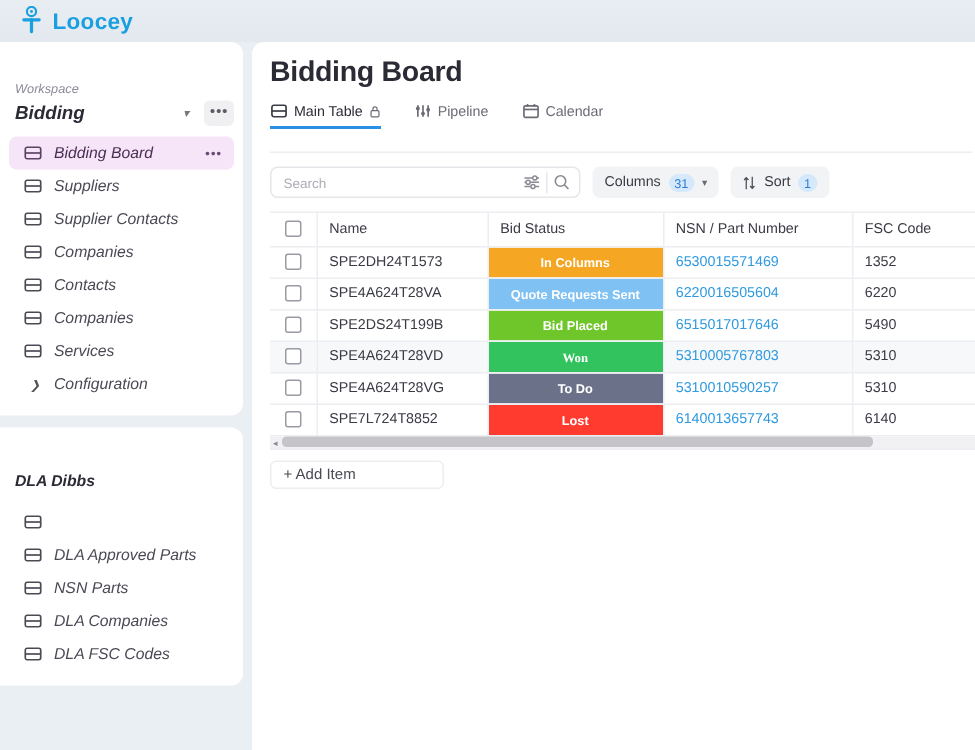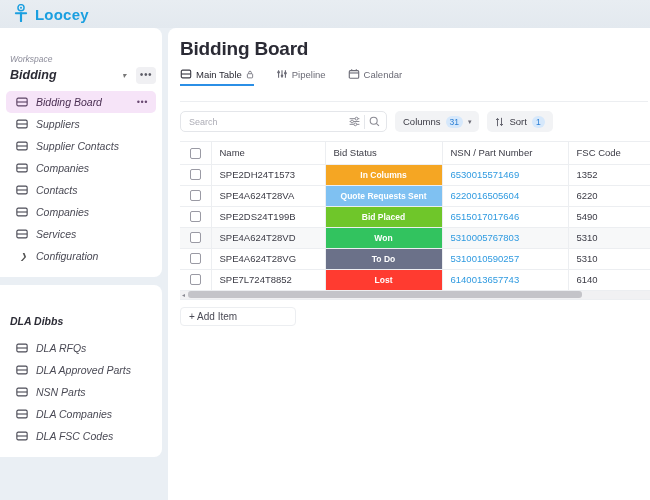--- a/index.html
+++ b/index.html
@@ -295,21 +295,20 @@
 
     <div class="side-card">
       <div class="section-title">DLA Dibbs</div>
 
       <div class="nav-list">
         <div class="nav-item">
           <svg class="ic" viewBox="0 0 14 14">
             <rect x="1" y="2.5" width="12" height="9" rx="1.5" fill="none" stroke="#4a4a55" stroke-width="1.3"></rect>
             <line x1="1" y1="7" x2="13" y2="7" stroke="#4a4a55" stroke-width="1.3"></line>
           </svg>
-          <span class="nav-text">DLA RFQs</span>
         </div>
         <div class="nav-item">
           <svg class="ic" viewBox="0 0 14 14">
             <rect x="1" y="2.5" width="12" height="9" rx="1.5" fill="none" stroke="#4a4a55" stroke-width="1.3"></rect>
             <line x1="1" y1="7" x2="13" y2="7" stroke="#4a4a55" stroke-width="1.3"></line>
           </svg>
           <span class="nav-text">DLA Approved Parts</span>
         </div>
         <div class="nav-item">
           <svg class="ic" viewBox="0 0 14 14">
@@ -448,21 +447,21 @@
               <td class="col-status">
                 <div class="status-cell" style="background: rgb(111, 198, 42);">Bid Placed</div>
               </td>
               <td class="col-nsn"><span class="nsn-link">6515017017646</span></td>
               <td class="col-fsc">5490</td>
             </tr>
             <tr class="row-hover">
               <td class="col-check"><span class="chk"></span></td>
               <td class="col-name">SPE4A624T28VD</td>
               <td class="col-status">
-                <div class="status-cell" style="background: rgb(50, 195, 95);">Won</div>
+                <div class="status-cell" style="background: rgb(50, 195, 95); font-family: Liberation Serif, serif;">Won</div>
               </td>
               <td class="col-nsn"><span class="nsn-link">5310005767803</span></td>
               <td class="col-fsc">5310</td>
             </tr>
             <tr>
               <td class="col-check"><span class="chk"></span></td>
               <td class="col-name">SPE4A624T28VG</td>
               <td class="col-status">
                 <div class="status-cell" style="background: rgb(107, 113, 137);">To Do</div>
               </td>

